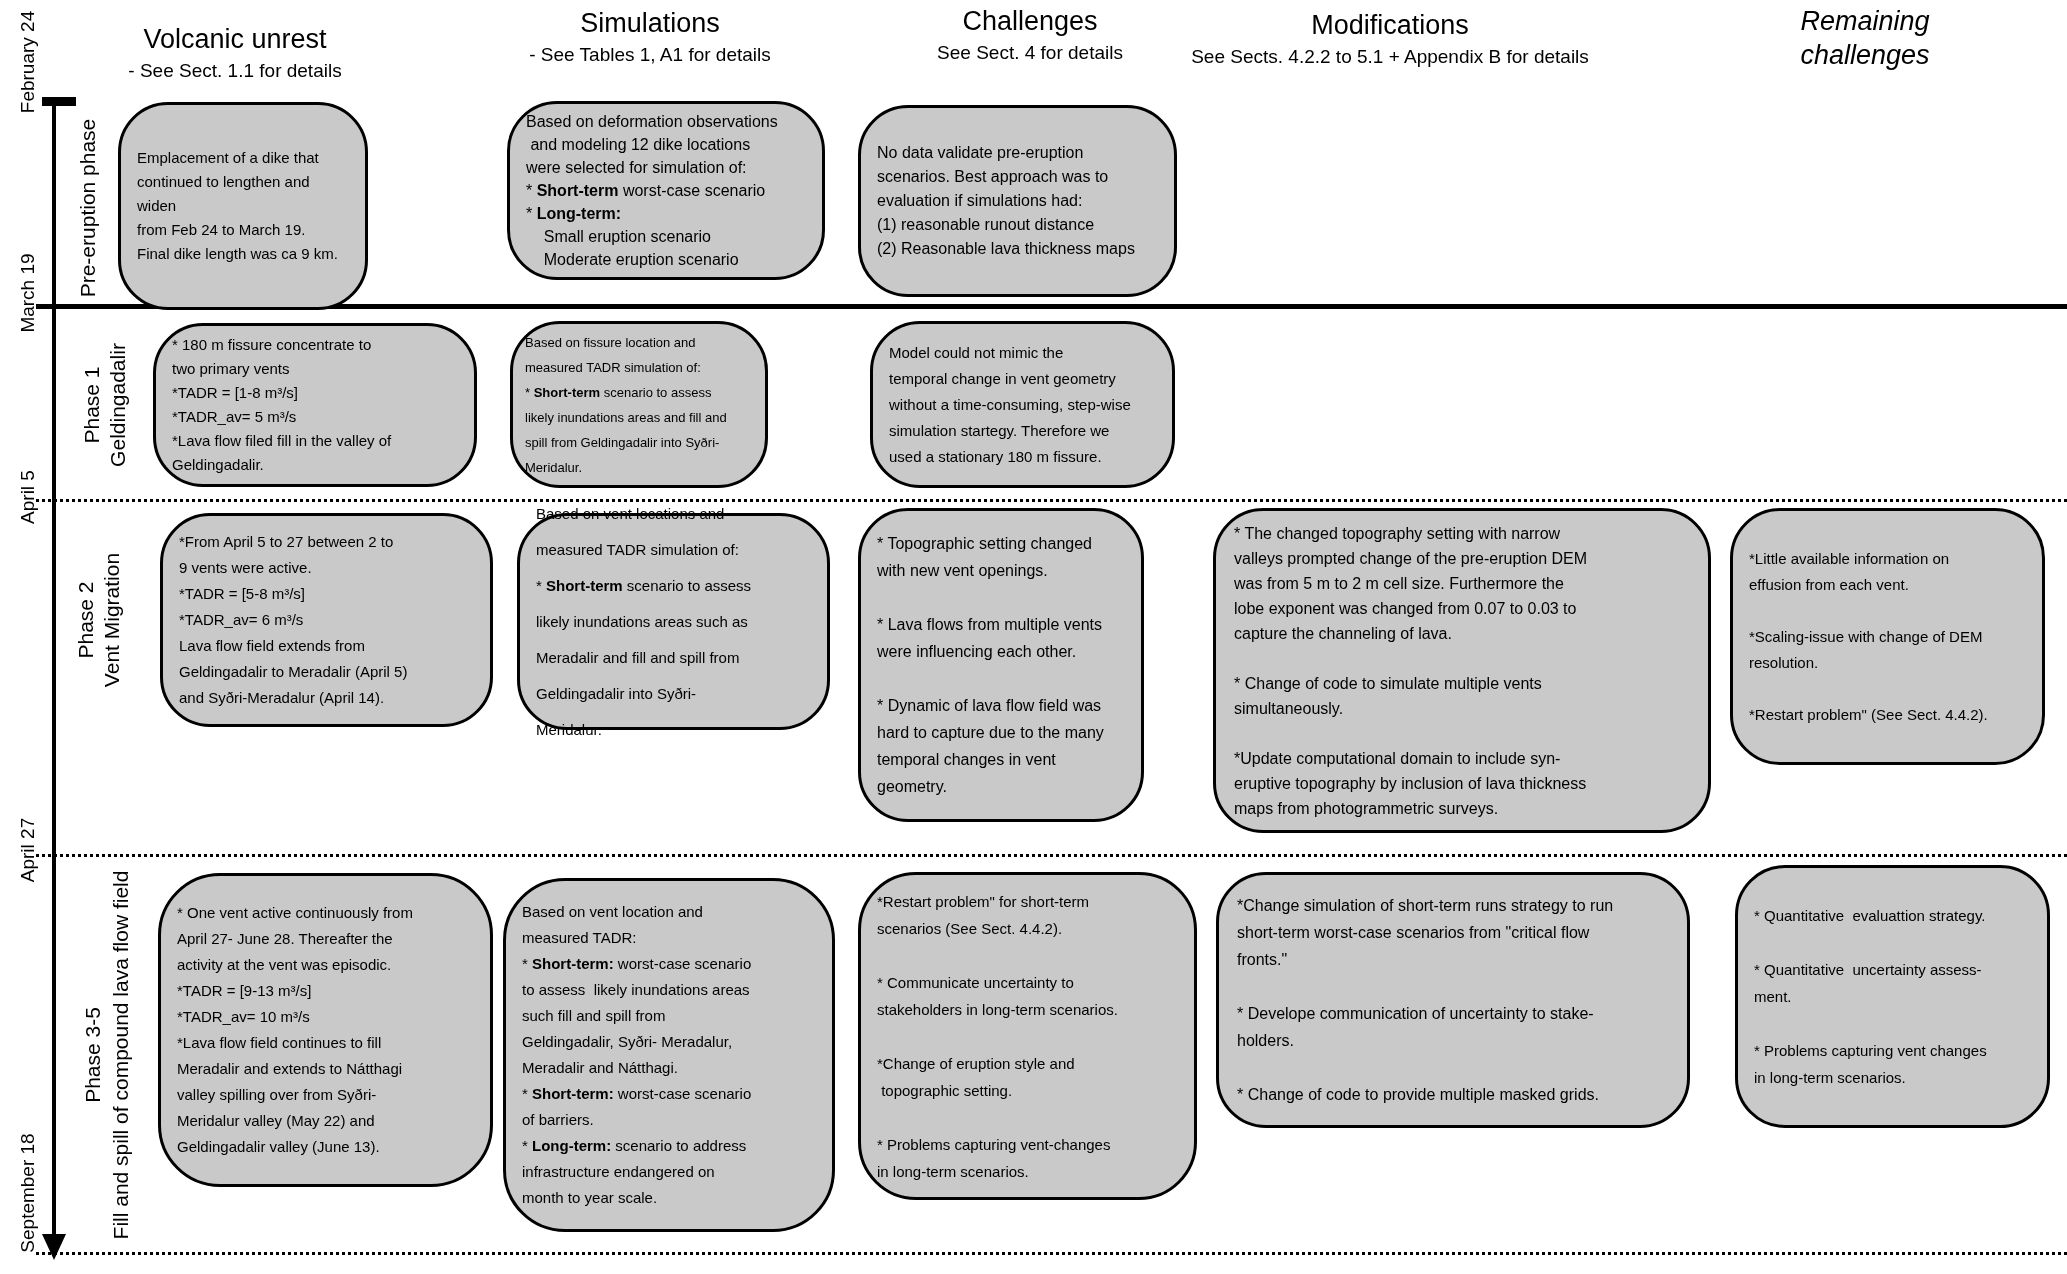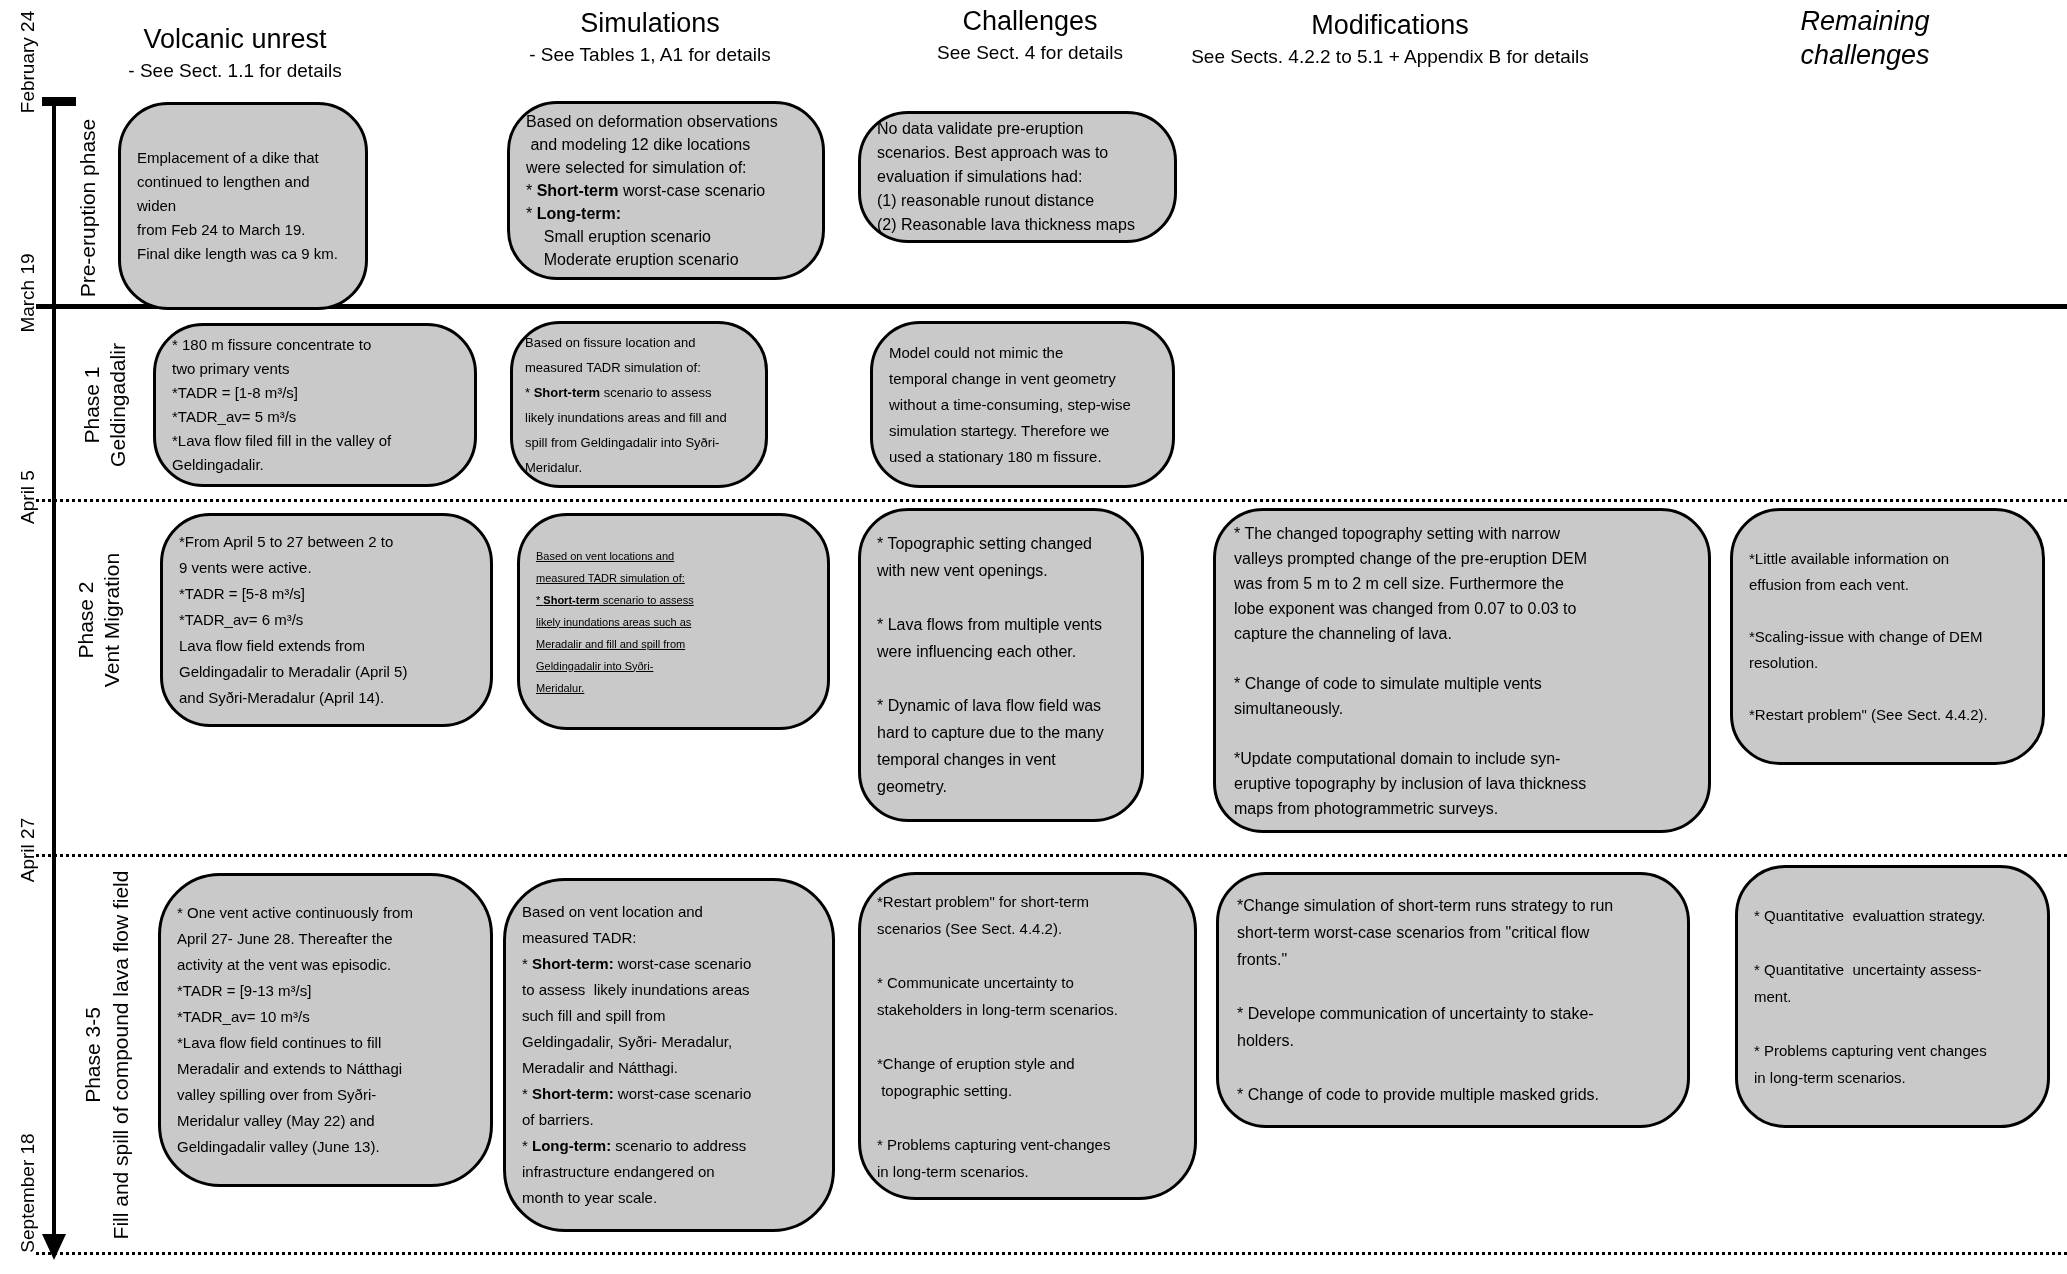--- a/index.html
+++ b/index.html
@@ -23,26 +23,26 @@
   
   .vlabel{position:absolute;transform:translate(-50%,-50%) rotate(-90deg);white-space:nowrap;}
   .date-label{font-size:19px;}
   .phase-label{font-size:21px;}
   
   .box{position:absolute;background:#c9c9c9;border:3px solid #000;border-radius:50px;
     box-sizing:border-box;display:flex;align-items:center;}
   .box-text{padding:8px 16px;white-space:pre-wrap;width:100%;}
   .b-r1c1{left:118px;top:102px;width:250px;height:208px;} .b-r1c1 .box-text{font-size:15px;line-height:24px;}
   .b-r1c2{left:507px;top:101px;width:318px;height:179px;} .b-r1c2 .box-text{font-size:16px;line-height:23px;}
-  .b-r1c3{left:858px;top:111px;width:319px;height:132px;} .b-r1c3 .box-text{font-size:16px;line-height:24px;}
+  .b-r1c3{left:858px;top:105px;width:319px;height:192px;} .b-r1c3 .box-text{font-size:16px;line-height:24px;}
   .b-r2c1{left:153px;top:323px;width:324px;height:164px;} .b-r2c1 .box-text{font-size:15px;line-height:24px;}
   .b-r2c2{left:510px;top:321px;width:258px;height:167px;} .b-r2c2 .box-text{font-size:13px;line-height:25px;padding:8px 12px;}
   .b-r2c3{left:870px;top:321px;width:305px;height:167px;} .b-r2c3 .box-text{font-size:15px;line-height:26px;}
   .b-r3c1{left:160px;top:513px;width:333px;height:214px;} .b-r3c1 .box-text{font-size:15px;line-height:26px;}
-  .b-r3c2{left:517px;top:513px;width:313px;height:217px;} .b-r3c2 .box-text{font-size:11px;line-height:22px;text-decoration:underline;}
+  .b-r3c2{left:517px;top:513px;width:313px;height:217px;} .b-r3c2 .box-text{font-size:15px;line-height:36px;}
   .b-r3c3{left:858px;top:508px;width:286px;height:314px;} .b-r3c3 .box-text{font-size:16px;line-height:27px;}
   .b-r3c4{left:1213px;top:508px;width:498px;height:325px;} .b-r3c4 .box-text{font-size:16px;line-height:25px;padding:8px 18px;}
   .b-r3c5{left:1730px;top:508px;width:315px;height:257px;} .b-r3c5 .box-text{font-size:15px;line-height:26px;}
   .b-r4c1{left:158px;top:873px;width:335px;height:314px;border-radius:62px;} .b-r4c1 .box-text{font-size:15px;line-height:26px;}
   .b-r4c2{left:503px;top:878px;width:332px;height:354px;border-radius:62px;} .b-r4c2 .box-text{font-size:15px;line-height:26px;}
   .b-r4c3{left:858px;top:872px;width:339px;height:328px;border-radius:58px;} .b-r4c3 .box-text{font-size:15px;line-height:27px;}
   .b-r4c4{left:1216px;top:872px;width:474px;height:256px;} .b-r4c4 .box-text{font-size:16px;line-height:27px;padding:8px 18px;}
   .b-r4c5{left:1735px;top:865px;width:315px;height:263px;} .b-r4c5 .box-text{font-size:15px;line-height:27px;}
 </style>
 </head>

